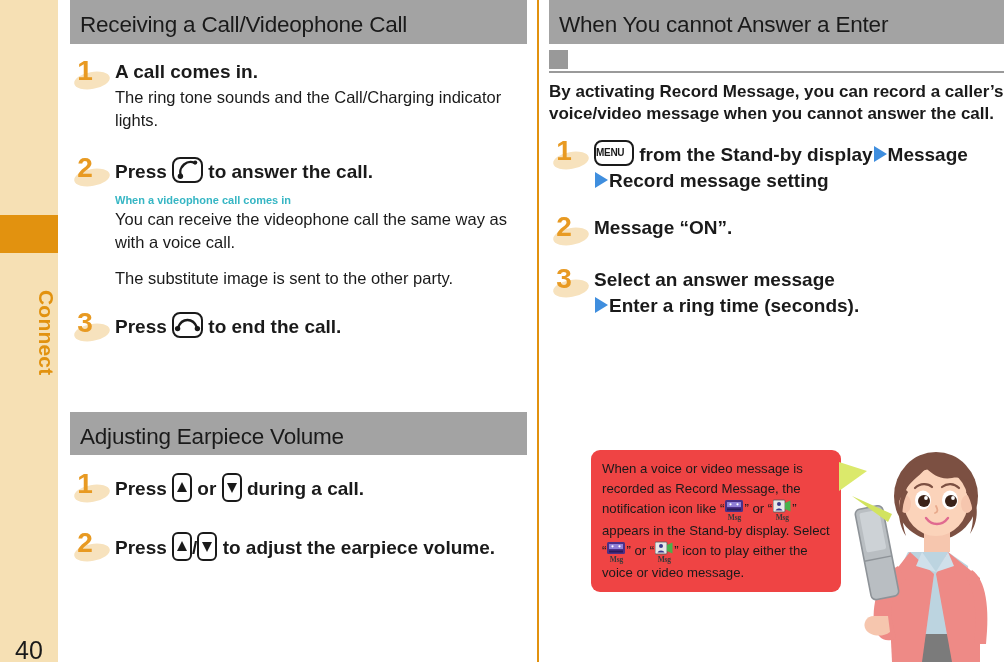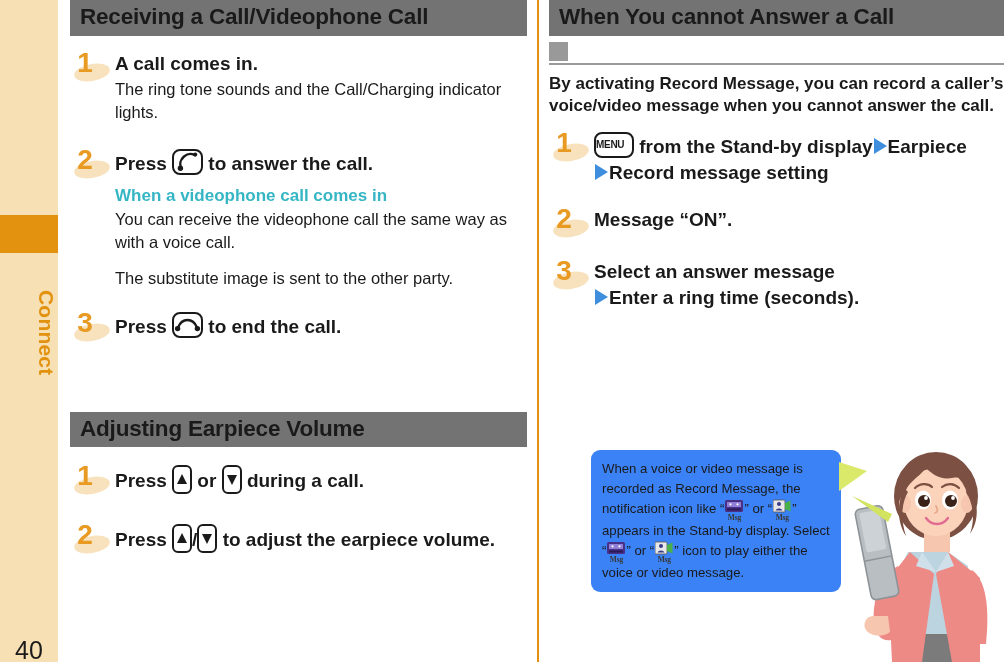--- a/index.html
+++ b/index.html
@@ -50,25 +50,25 @@
     background: #e2920f;
   }
 
   
   .column { position: absolute; top: 0; }
   #col-left  { left: 70px;  width: 457px; }
   #col-right { left: 549px; width: 455px; }
 
   
   .section-band {
-    background: #737373;
+    background: #a3a3a3;
     font-size: 22.5px;
-    font-weight: bold;
+    font-weight: normal;
     color: #1a1a1a;
-    padding: 4px 10px 5px 10px;
+    padding: 12px 10px 5px 10px;
     letter-spacing: -0.2px;
     line-height: 1.18;
   }
 
   
   .subhead-wrap { margin-top: 6px; border-bottom: 2px solid #9a9a9a; padding-bottom: 2px; }
   .subhead {
     display: flex; align-items: center; gap: 2px;
   }
   .subhead-square {
@@ -104,21 +104,21 @@
     line-height: 1.1;
   }
   .step-title {
     font-size: 19px; font-weight: bold; line-height: 1.28;
     display: block;
   }
   .step-body {
     font-size: 16.5px; line-height: 1.42; margin-top: 2px;
   }
   .note-head {
-    color: #36b6c4; font-size: 17px; font-weight: bold;
+    color: #36b6c4; font-size: 11px; font-weight: bold;
     margin-top: 10px;
   }
 
   
   .key {
     display: inline-block;
     vertical-align: -5px;
     border: 2.2px solid #1a1a1a;
     border-radius: 8px;
     background: #ffffff;
@@ -154,21 +154,21 @@
     padding-left: 13px; position: relative;
   }
   .bullet-list li::before {
     content: "•"; position: absolute; left: 1px; top: 0;
   }
 
   
   #speech-bubble {
     position: absolute; left: 591px; top: 450px;
     width: 250px;
-    background: #3b82f6;
+    background: #ef4444;
     border-radius: 9px;
     padding: 9px 11px 9px 11px;
     font-size: 13.2px; line-height: 1.52;
     color: #1a1a1a;
     box-sizing: border-box;
   }
   #speech-bubble .tail {
     position: absolute; right: -26px; top: 12px;
     width: 0; height: 0;
     border-left: 28px solid #dbe96b;
@@ -299,41 +299,41 @@
           </svg>
       </span>
       <span>to adjust the earpiece volume.</span>
     </div>
   </div>
 
 </div>
 
 <div class="column" id="col-right">
 
-  <div class="section-band">When You cannot Answer a Call</div>
+  <div class="section-band">When You cannot Answer a Enter</div>
 
   <div class="subhead-wrap">
     <div class="subhead">
       <span class="subhead-square"></span>
     </div>
   </div>
 
   <div class="lead">By activating Record Message, you can record a caller’s voice/video message when you cannot answer the call.</div>
 
 
   <div class="step" style="margin-top:14px;">
     <div class="step-badge">
       <div class="swoosh"></div>
       <div class="num">1</div>
     </div>
     <div class="step-title">
       <span class="key key-menu">
         <span>MENU</span>
       </span>
-      <span>from the Stand-by display</span><span class="arrow-blue"></span><span>Earpiece</span>
+      <span>from the Stand-by display</span><span class="arrow-blue"></span><span>Message</span>
     </div>
     <div class="step-title" style="margin-top:2px;">
       <span class="arrow-blue"></span><span>Record message setting</span>
     </div>
   </div>
 
   <div class="step" style="margin-top:22px;">
     <div class="step-badge">
       <div class="swoosh"></div>
       <div class="num">2</div>

